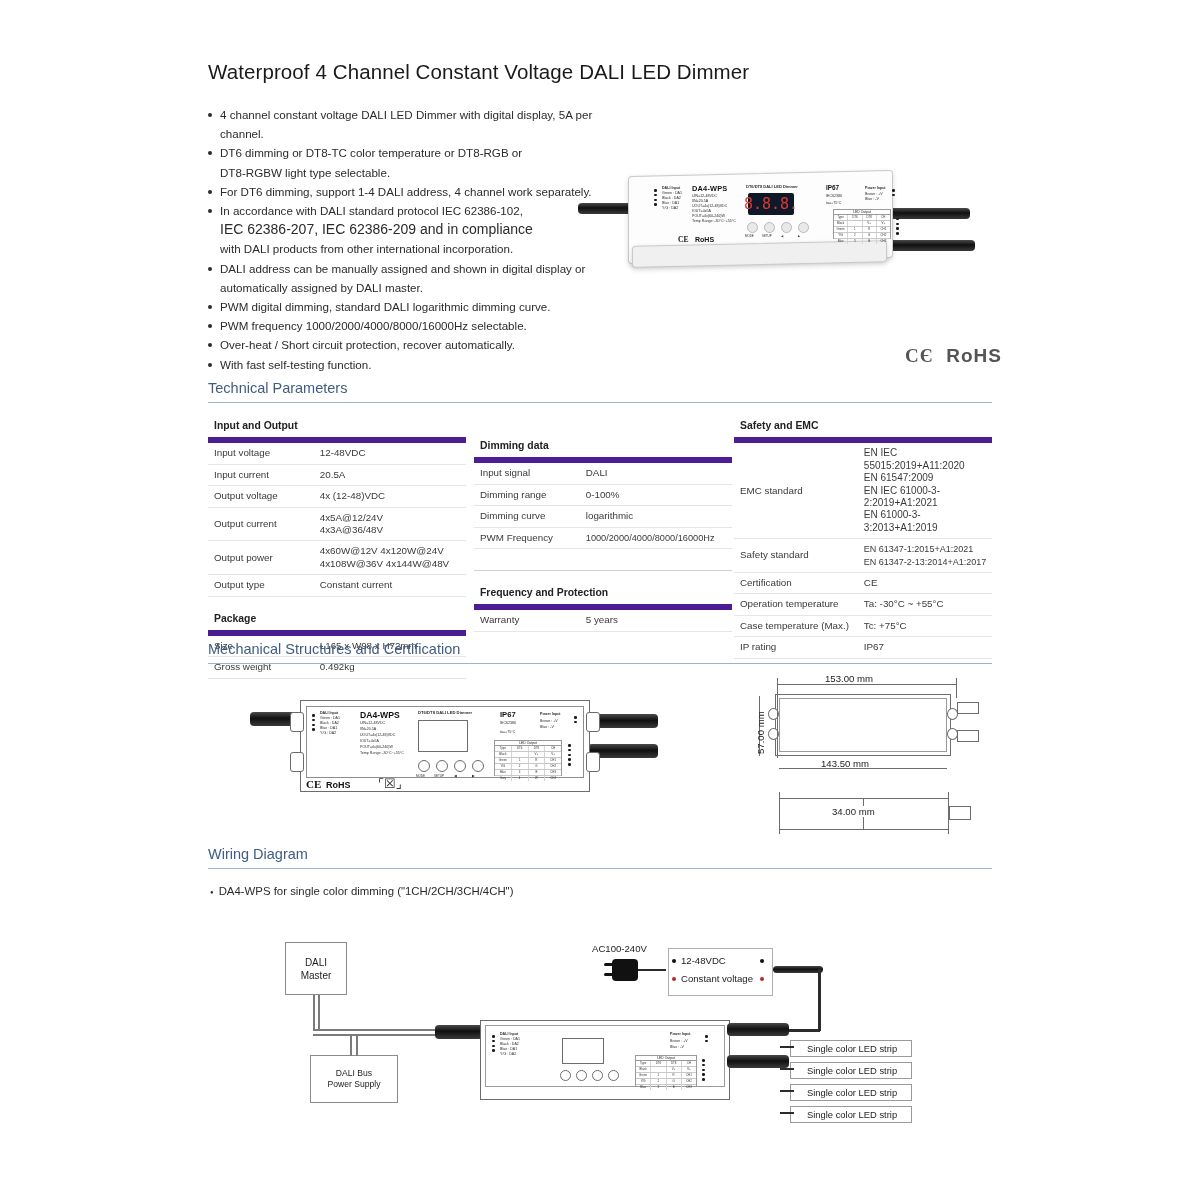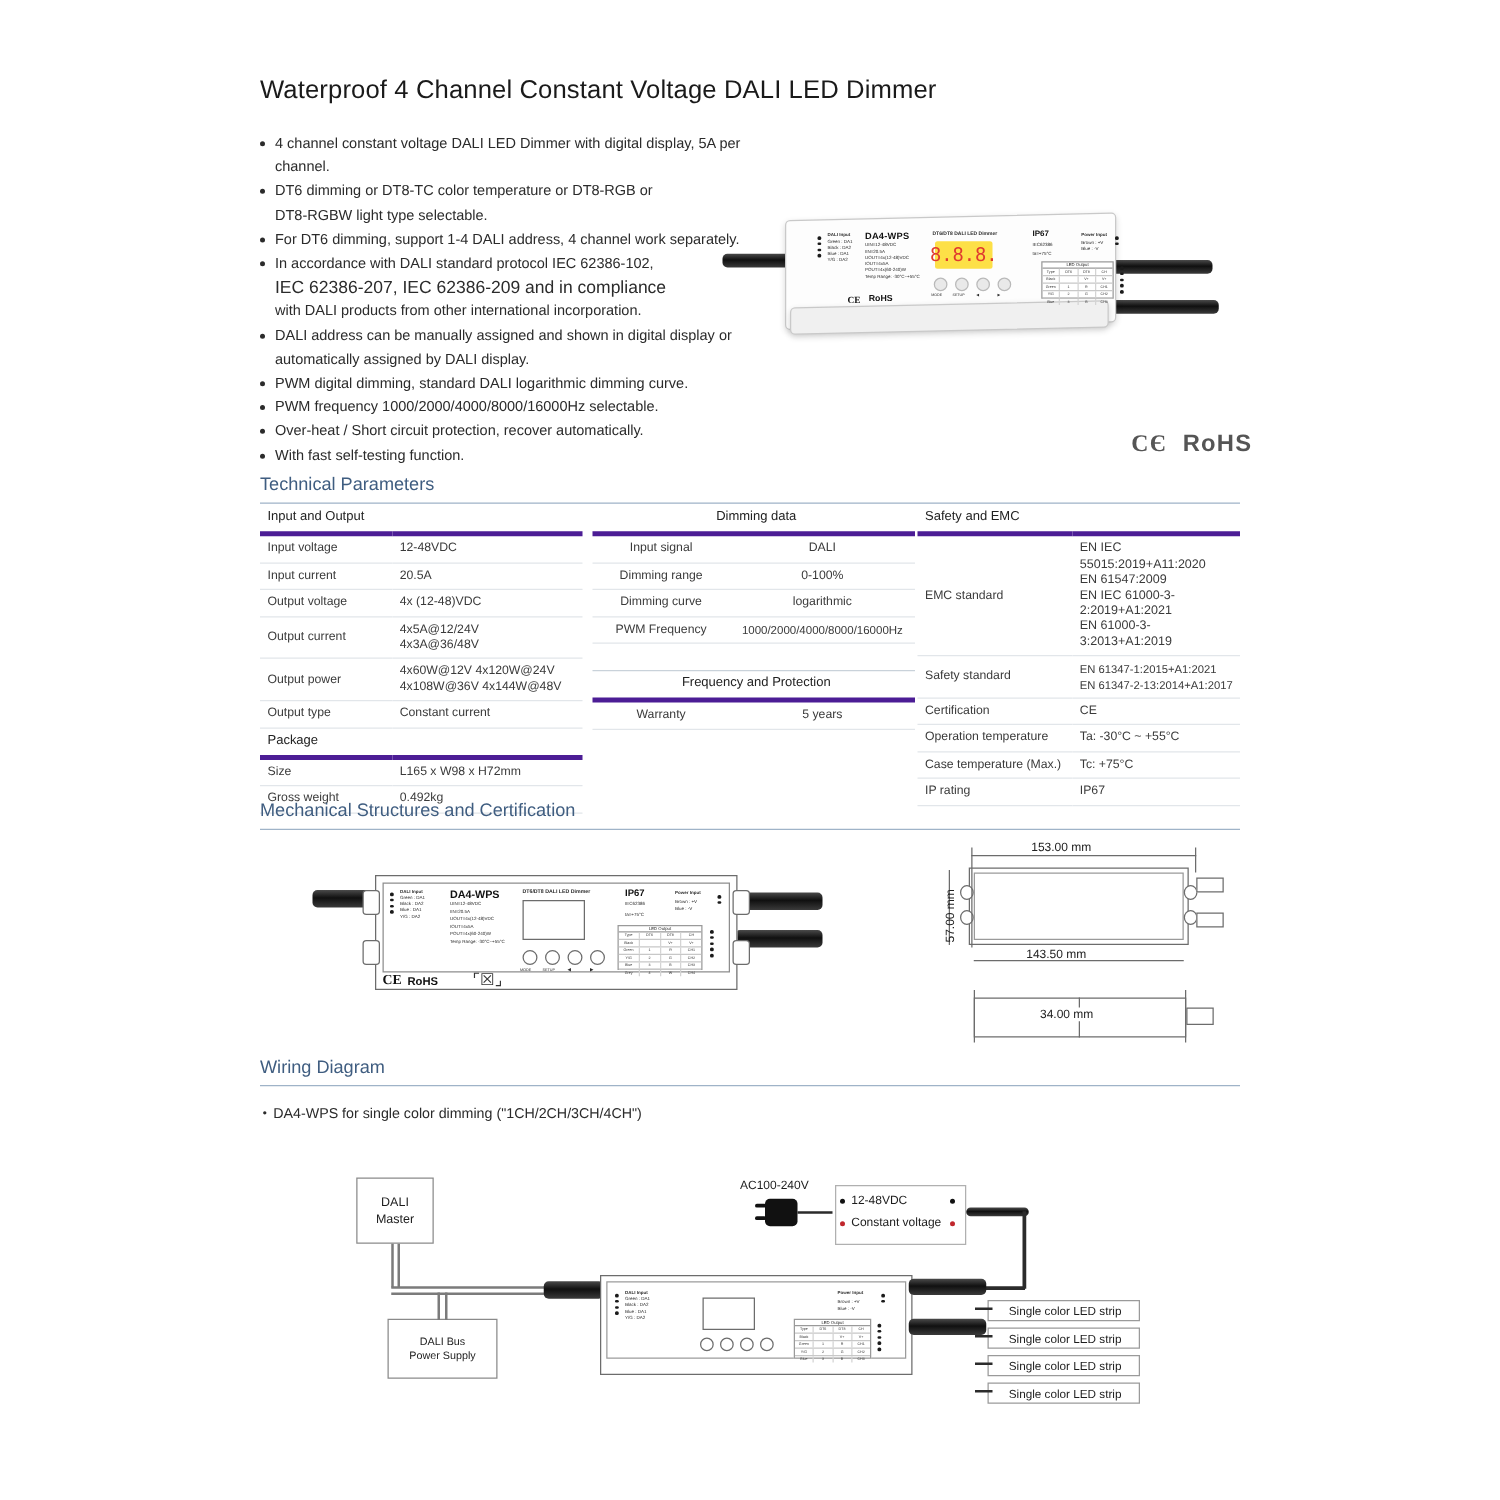--- a/index.html
+++ b/index.html
@@ -38,39 +38,39 @@
   .section-rule{ position:absolute; height:1px; background:#9fb3c8; }
 
   
   .spec-col{ position:absolute; }
   .spec-table{ width:100%; border-collapse:collapse; }
   .spec-table td{
     font-size:9.8px; color:#3a3a3a; padding:4px 2px 4px 6px;
     border-bottom:1px solid #e2e6ea; vertical-align:middle; line-height:12.4px;
   }
   .spec-table tr.grp td{
-    font-weight:normal; color:#222; font-size:10.4px; border-bottom:4px solid #4c1d95;
-    padding-top:4px; padding-bottom:5px;
+    font-weight:bold; color:#222; font-size:10.4px; border-bottom:6px solid #4c1d95;
+    padding-top:16px; padding-bottom:5px;
   }
   .spec-table tr.top td{ border-top:1px solid #c9d2da; }
   .spec-table td.k{ width:41%; }
   .spec-table td.v{ width:59%; }
   .spec-table td.mline{ white-space:pre-line; }
 
   
   .photo-wrap{ position:absolute; }
   .dev-body{
     position:absolute; background:#fdfdfd; border:1px solid #c9c9c9;
     border-radius:4px; box-shadow:0 2px 5px rgba(0,0,0,.16);
   }
   .cable{ position:absolute; background:linear-gradient(180deg,#4a4a4a,#101010 45%,#3a3a3a); border-radius:4px; }
   .lbl-mini{ position:absolute; font-size:3.6px; color:#2b2b2b; line-height:4.6px; white-space:nowrap; }
 
   .seg-display{
-    position:absolute; background:#fde047; border-radius:2px;
+    position:absolute; background:#0f172a; border-radius:2px;
     display:flex; align-items:center; justify-content:center; gap:2px;
   }
   .seg-digit{ color:#e03a2f; font-family:"DejaVu Sans Mono", monospace; font-size:15px; line-height:15px; }
 
   .btn-round{
     position:absolute; width:11px; height:11px; border-radius:50%;
     background:#e9e9e9; border:1px solid #b9b9b9;
   }
   .dotcol{ position:absolute; }
   .dotcol i{ display:block; width:2.6px; height:2.6px; border-radius:50%; background:#1b1b1b; margin-bottom:2.2px; }
@@ -117,21 +117,21 @@
 
   <div class="bullets">
     <div class="bullet">4 channel constant voltage DALI LED Dimmer with digital display, 5A per channel.</div>
     <div class="bullet">DT6 dimming or DT8-TC color temperature or DT8-RGB or</div>
     <div style="padding-left:12px;font-size:11.6px;line-height:19.2px;color:#2b2b2b;">DT8-RGBW light type selectable.</div>
     <div class="bullet">For DT6 dimming, support 1-4 DALI address, 4 channel work separately.</div>
     <div class="bullet">In accordance with DALI standard protocol IEC 62386-102,</div>
     <div style="padding-left:12px;font-size:14px;line-height:19.2px;color:#2b2b2b;">IEC 62386-207, IEC 62386-209 and in compliance</div>
     <div style="padding-left:12px;font-size:11.6px;line-height:19.2px;color:#2b2b2b;">with DALI products from other international incorporation.</div>
     <div class="bullet">DALI address can be manually assigned and shown in digital display or</div>
-    <div style="padding-left:12px;font-size:11.6px;line-height:19.2px;color:#2b2b2b;">automatically assigned by DALI display.</div>
+    <div style="padding-left:12px;font-size:11.6px;line-height:19.2px;color:#2b2b2b;">automatically assigned by DALI master.</div>
     <div class="bullet">PWM digital dimming, standard DALI logarithmic dimming curve.</div>
     <div class="bullet">PWM frequency 1000/2000/4000/8000/16000Hz selectable.</div>
     <div class="bullet">Over-heat / Short circuit protection, recover automatically.</div>
     <div class="bullet">With fast self-testing function.</div>
   </div>
 
   <div class="photo-wrap" style="left:620px; top:165px; width:380px; height:125px;">
 
     <div class="cable" style="left:-42px; top:38px; width:82px; height:11px;"></div>
 
@@ -282,21 +282,21 @@
             <td class="v">L165 x W98 x H72mm</td>
           </tr>
       <tr>
             <td class="k">Gross weight</td>
             <td class="v">0.492kg</td>
           </tr>
     </tbody>
       </table>
   </div>
 
-  <div class="spec-col" style="left:474px; top:404px; width:258px;text-align:center;">
+  <div class="spec-col" style="left:474px; top:424px; width:258px;">
     <table class="spec-table">
       <tbody>
           <tr class="grp">
             <td colspan="2">Dimming data</td>
           </tr>
       <tr>
             <td class="k">Input signal</td>
             <td class="v">DALI</td>
           </tr>
       <tr>

